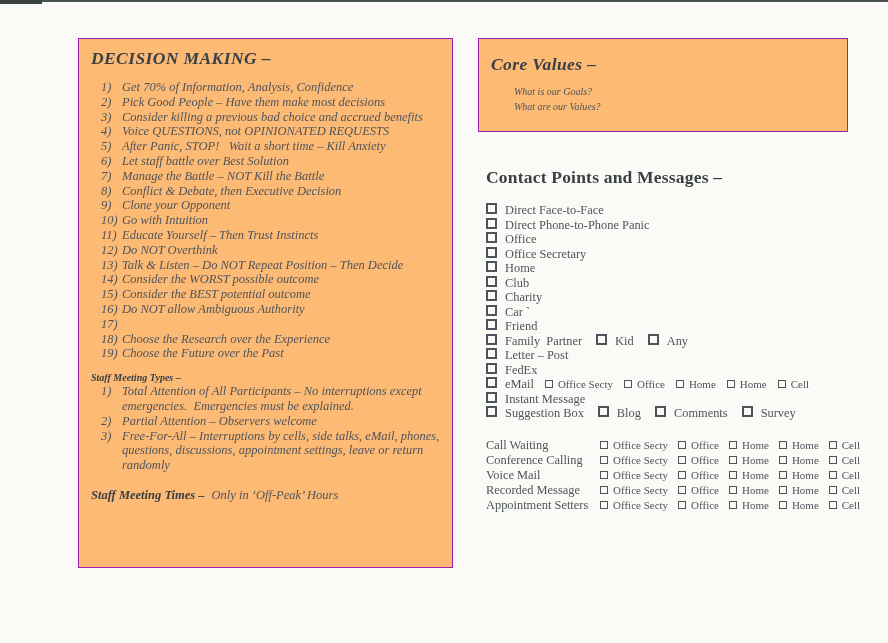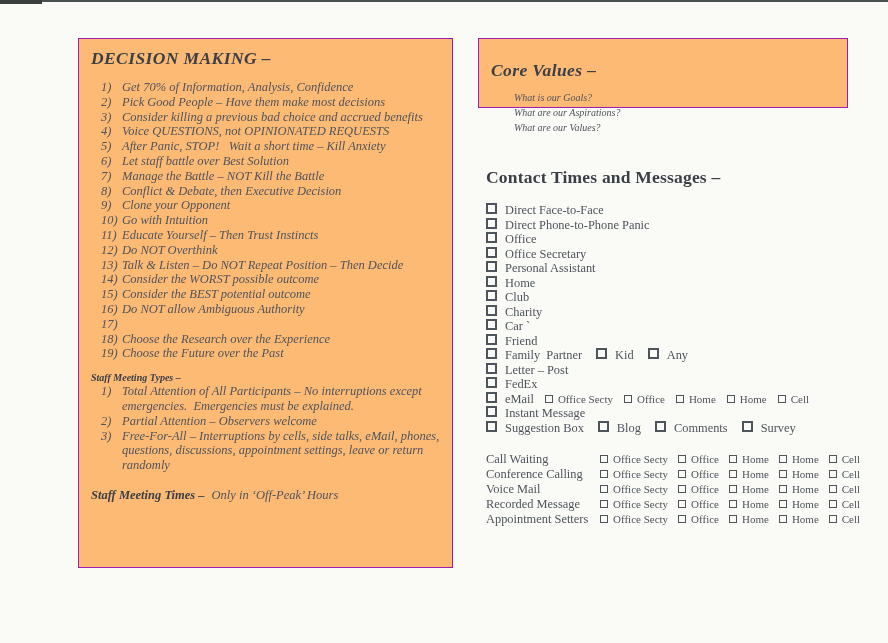--- a/index.html
+++ b/index.html
@@ -7,21 +7,21 @@
     width:888px;height:643px;position:relative;overflow:hidden;
     background:#fafaf7;
     font-family:"Liberation Serif","DejaVu Serif",serif;
     color:#4e545c;
   }
   .top-edge{position:absolute;top:0;left:0;width:888px;height:2px;background:#47514f;}
   .top-notch{position:absolute;top:0;left:0;width:42px;height:4px;background:#39403f;}
 
   .panel{position:absolute;border:1px solid #a21caf;box-sizing:border-box;background:#fdba74;font-style:italic;}
   .left-box{left:78px;top:38px;width:375px;height:530px;padding:9px 12px 9px 12px;}
-  .core-box{left:478px;top:38px;width:370px;height:70px;padding:21px 12px;}
+  .core-box{left:478px;top:38px;width:370px;height:94px;padding:15px 12px;}
 
   h1{font-size:17.5px;font-weight:bold;color:#3b4047;letter-spacing:.4px;margin:0;}
   .left-box h1{margin-bottom:11px;}
   .core-box h1{margin-bottom:9px;}
 
   .num-list{margin-left:10px;font-size:12.5px;line-height:14.8px;}
   .nrow{display:flex;}
   .num{flex:0 0 21px;width:21px;}
   .txt{white-space:pre-wrap;}
 
@@ -148,33 +148,31 @@
     </div>
   <p class="times">
     <strong>Staff Meeting Times –</strong><span class="val">Only in ‘Off-Peak’ Hours</span>
   </p>
 </section>
 
 <section class="panel core-box">
   <h1>Core Values –</h1>
   <div>
       <div class="q">What is our Goals?</div>
-      <div class="q">What are our Aspirations?</div>
       <div class="q">What are our Values?</div>
     </div>
 </section>
 
 <section class="contact">
-  <h1>Contact Times and Messages –</h1>
+  <h1>Contact Points and Messages –</h1>
   <div class="cp-list">
       <div class="cprow"><span class="cb"></span><span class="txt">Direct Face-to-Face</span></div>
       <div class="cprow"><span class="cb"></span><span class="txt">Direct Phone-to-Phone Panic</span></div>
       <div class="cprow"><span class="cb"></span><span class="txt">Office</span></div>
       <div class="cprow"><span class="cb"></span><span class="txt">Office Secretary</span></div>
-      <div class="cprow"><span class="cb"></span><span class="txt">Personal Assistant</span></div>
       <div class="cprow"><span class="cb"></span><span class="txt">Home</span></div>
       <div class="cprow"><span class="cb"></span><span class="txt">Club</span></div>
       <div class="cprow"><span class="cb"></span><span class="txt">Charity</span></div>
       <div class="cprow"><span class="cb"></span><span class="txt">Car `</span></div>
       <div class="cprow"><span class="cb"></span><span class="txt">Friend</span></div>
       <div class="cprow"><span class="cb"></span><span class="txt">Family  Partner</span><span class="grp"><span class="cb"></span><span class="txt">Kid</span></span><span class="grp"><span class="cb"></span><span class="txt">Any</span></span></div>
       <div class="cprow"><span class="cb"></span><span class="txt">Letter – Post</span></div>
       <div class="cprow"><span class="cb"></span><span class="txt">FedEx</span></div>
       <div class="cprow"><span class="cb"></span><span class="txt">eMail</span><span class="grp small"><span class="cb cb-s"></span><span class="txt">Office Secty</span></span><span class="grp small"><span class="cb cb-s"></span><span class="txt">Office</span></span><span class="grp small"><span class="cb cb-s"></span><span class="txt">Home</span></span><span class="grp small"><span class="cb cb-s"></span><span class="txt">Home</span></span><span class="grp small"><span class="cb cb-s"></span><span class="txt">Cell</span></span></div>
       <div class="cprow"><span class="cb"></span><span class="txt">Instant Message</span></div>

